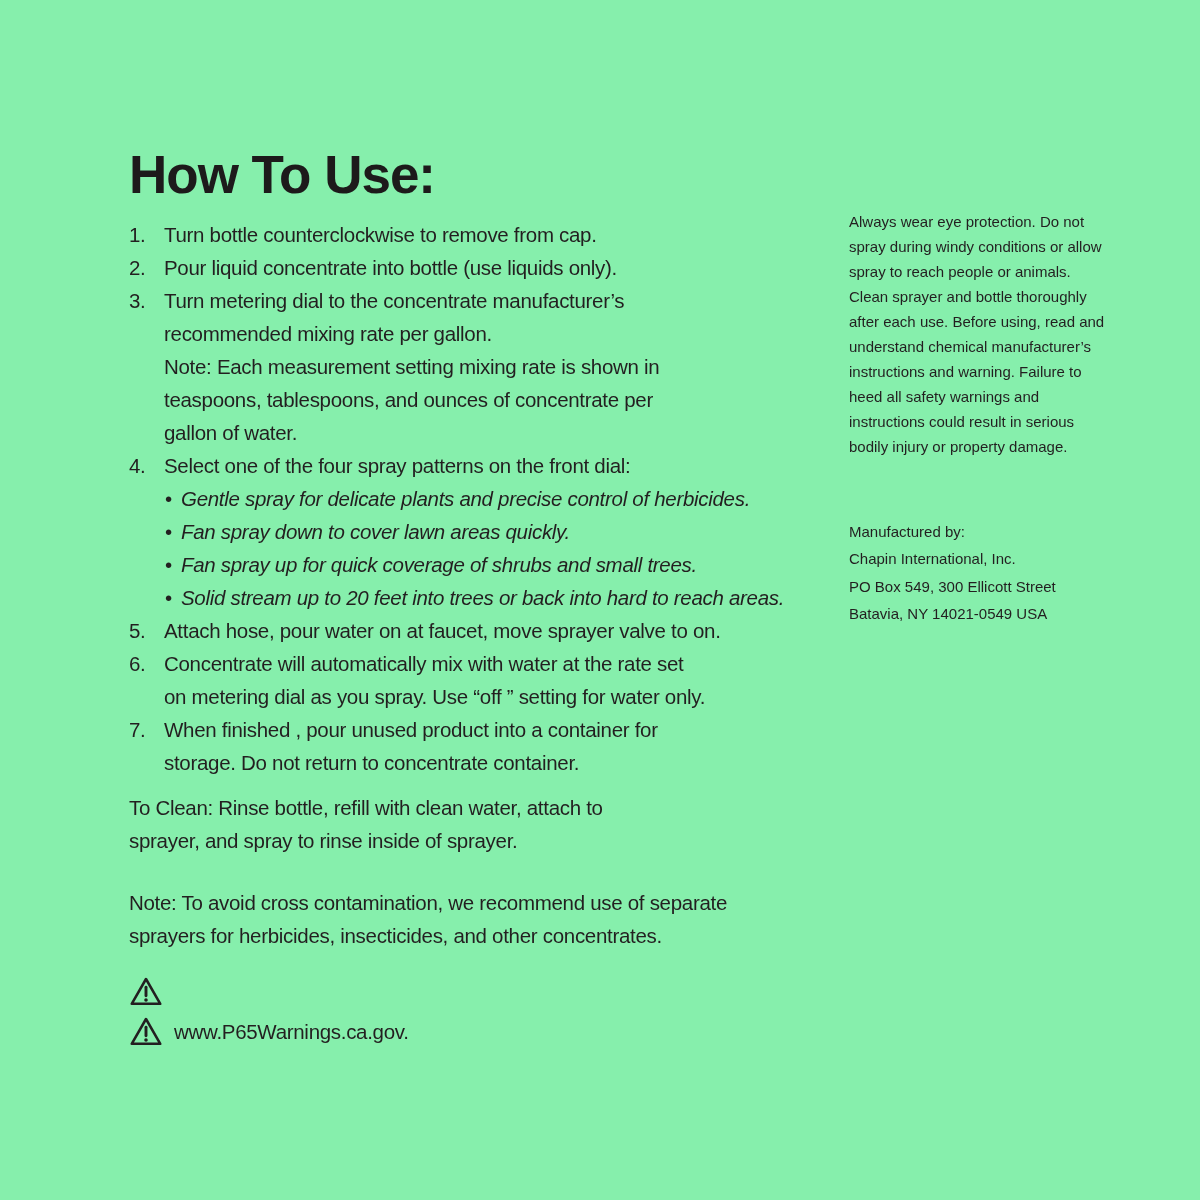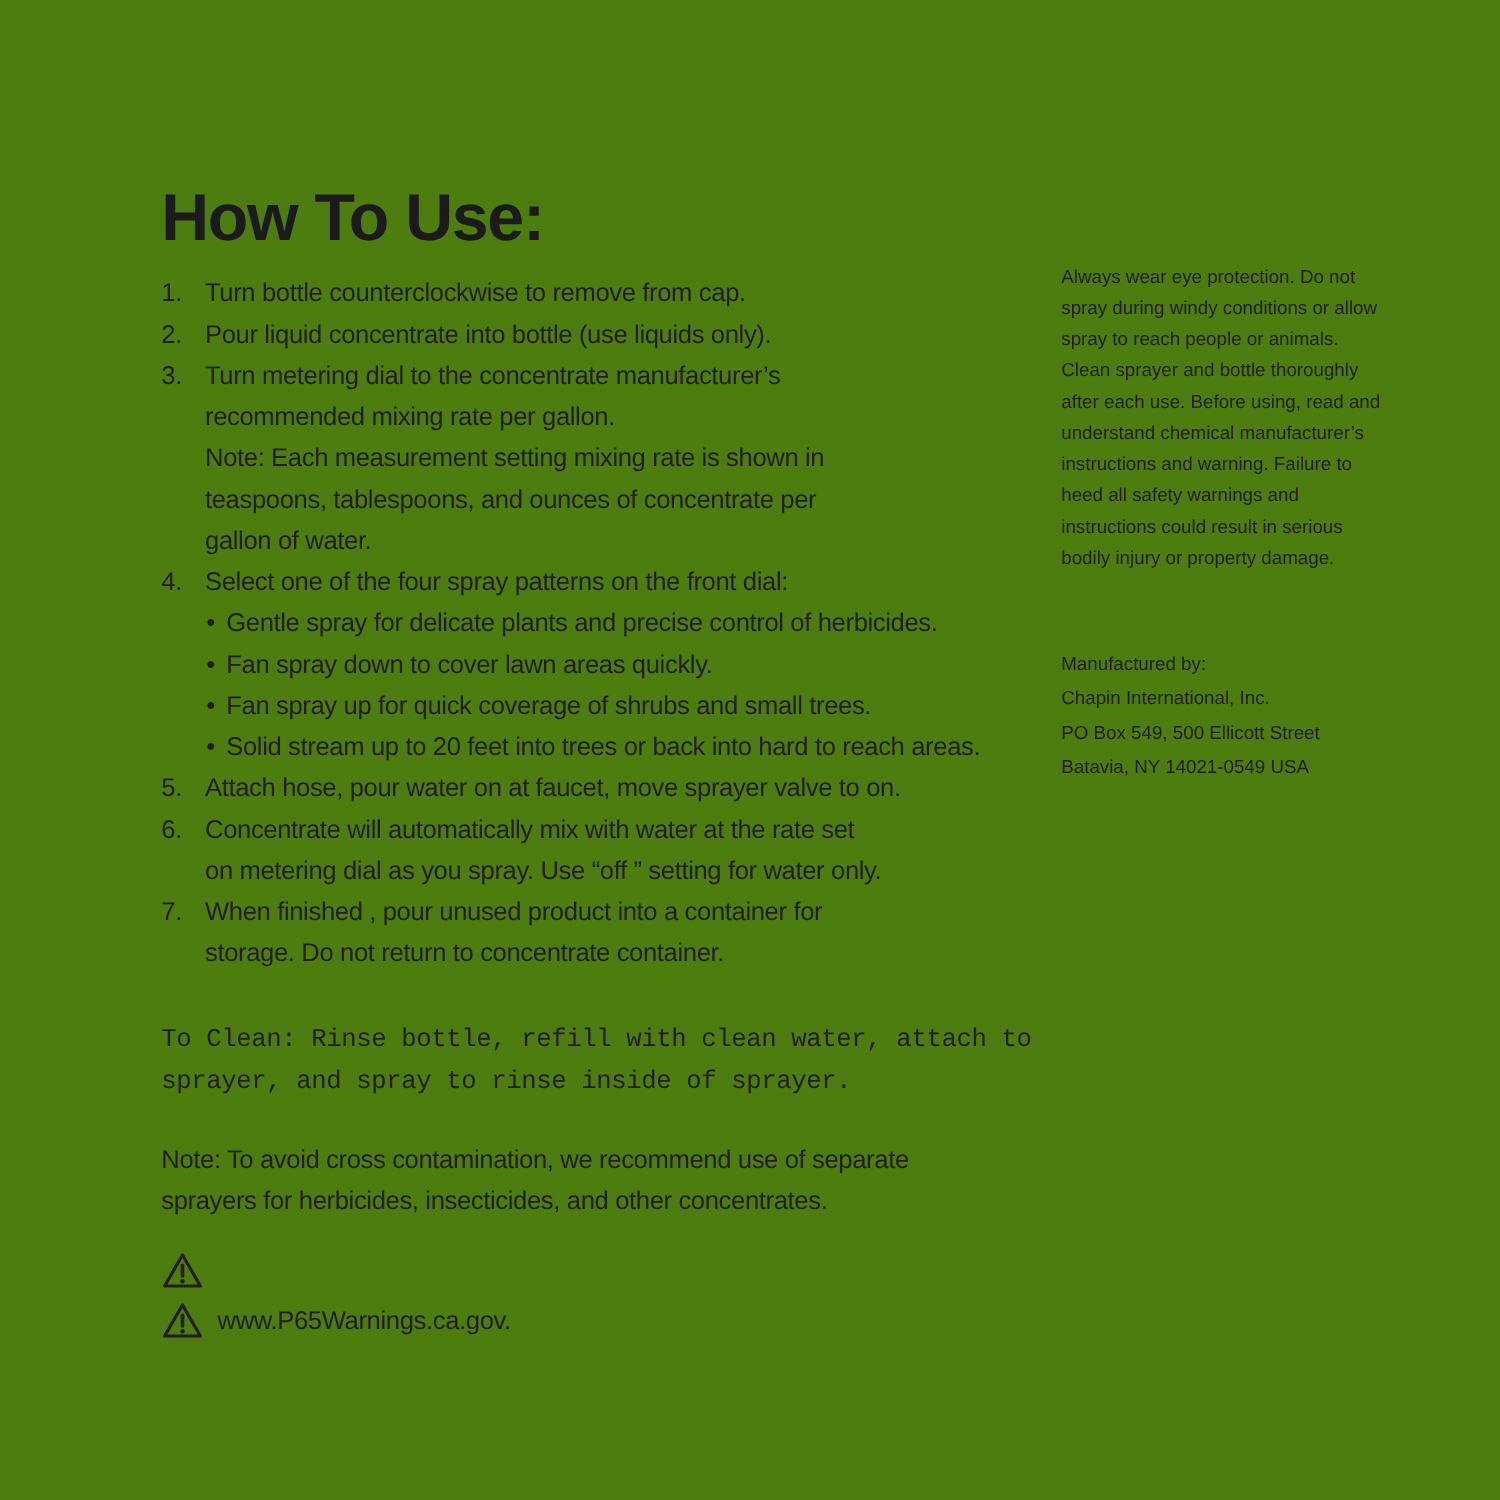--- a/index.html
+++ b/index.html
@@ -4,21 +4,21 @@
 <style>
   * { margin: 0; padding: 0; box-sizing: border-box; }
   html, body {
     width: 1200px; height: 1200px;
     background: #ffffff;
     font-family: "Liberation Sans", sans-serif;
     color: #231f20;
     overflow: hidden;
     position: relative;
   }
-  .page { position: relative; width: 1200px; height: 1200px; background:#4d7c0f; }
+  .page { position: relative; width: 1200px; height: 1200px; background:#86efac; }
 
   
   .left-col {
     position: absolute;
     left: 129px; top: 148px;
     width: 705px;
   }
   .title {
     font-size: 53px;
     font-weight: bold;
@@ -46,28 +46,29 @@
   .bullet-dot {
     flex: none;
     width: 16px;
     font-size: 20.5px;
     line-height: 33px;
   }
   .bullet-text {
     font-size: 20.5px;
     line-height: 33px;
     letter-spacing: -0.3px;
+    font-style: italic;
   }
   .block {
     font-size: 20.5px;
     line-height: 33px;
     letter-spacing: -0.3px;
     white-space: pre-line;
   }
-  .to-clean { margin-top: 37px; font-family: Liberation Mono, monospace; }
+  .to-clean { margin-top: 12px; }
   .cross-note { margin-top: 29px; }
 
   .warnings { margin-top: 23px; }
   .warning-row { display: flex; align-items: center; margin-bottom: 7px; height: 33px; }
   .warning-row svg { flex: none; margin-right: 11px; display: block; }
   .warning-row .w-text { font-size: 20.5px; letter-spacing: -0.3px; }
   .w-bold { font-weight: bold; letter-spacing: 0; }
 
   
   .safety-par {
@@ -179,17 +180,17 @@
 after each use. Before using, read and
 understand chemical manufacturer’s
 instructions and warning. Failure to
 heed all safety warnings and
 instructions could result in serious
 bodily injury or property damage.</div>
 
   <div class="mfr-block">
     <div>Manufactured by:</div>
     <div>Chapin International, Inc.</div>
-    <div>PO Box 549, 500 Ellicott Street</div>
+    <div>PO Box 549, 300 Ellicott Street</div>
     <div>Batavia, NY 14021-0549 USA</div>
   </div>
 
 </div>
 
 </body></html>

